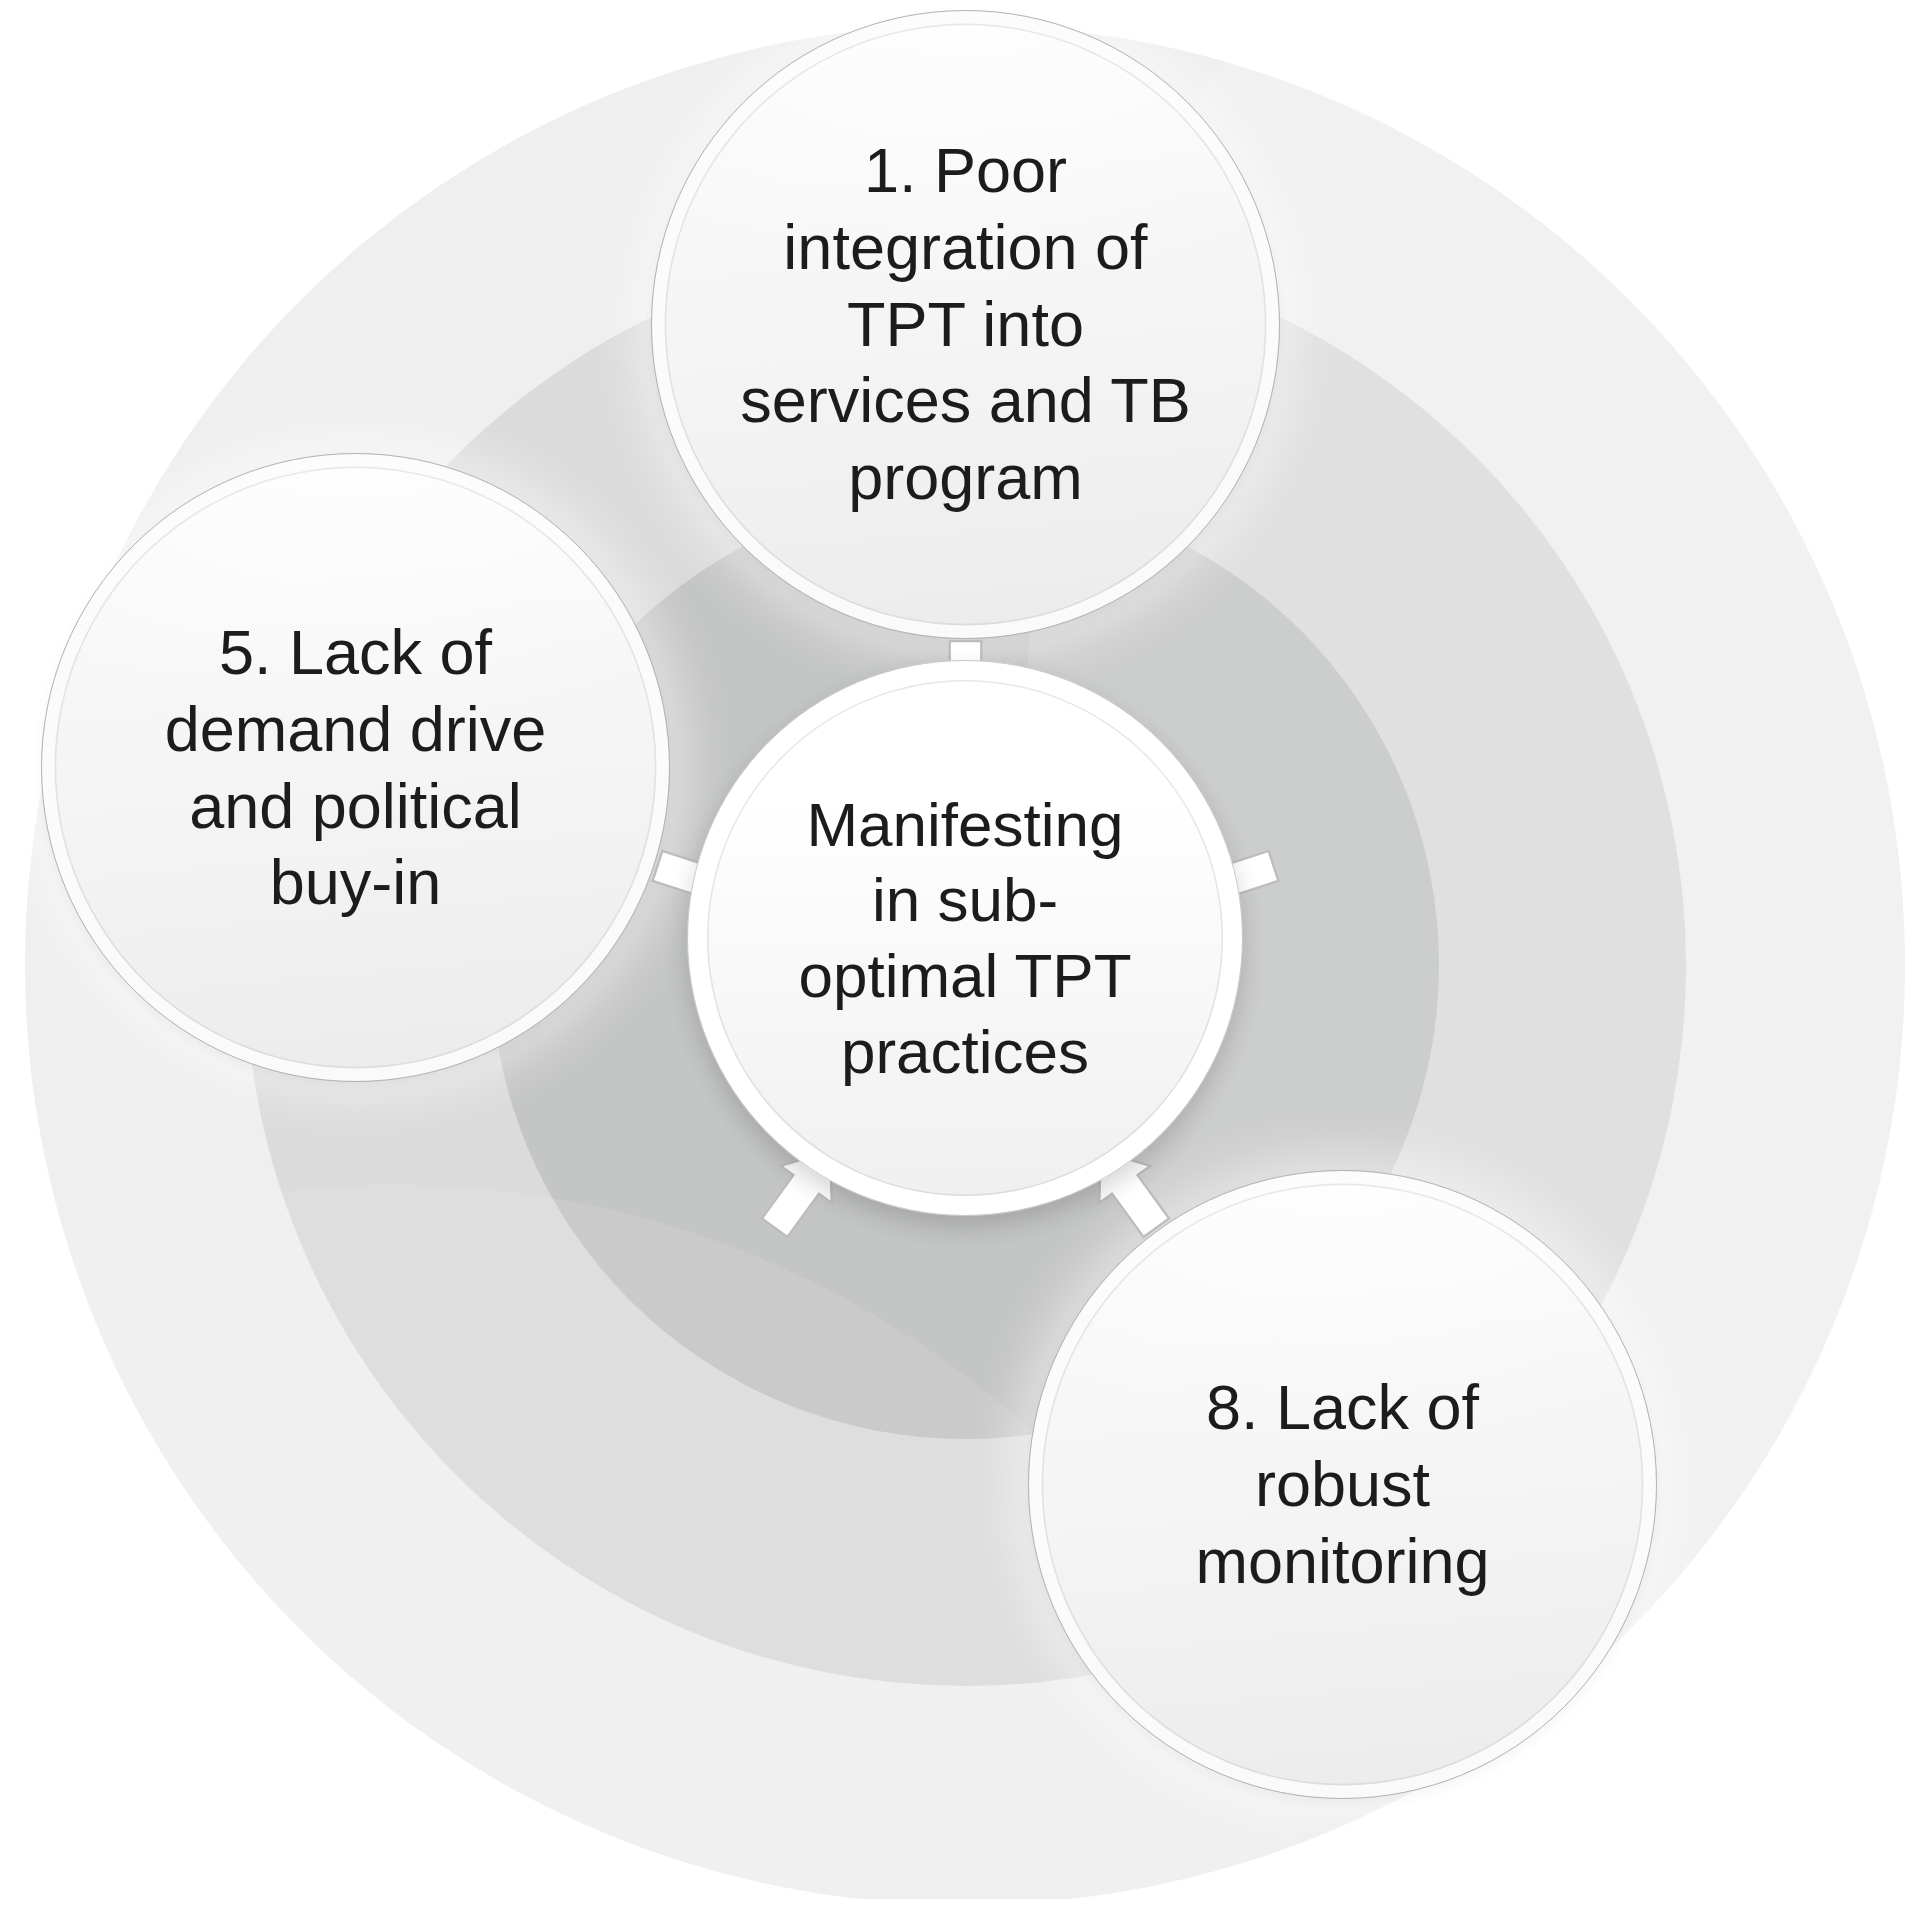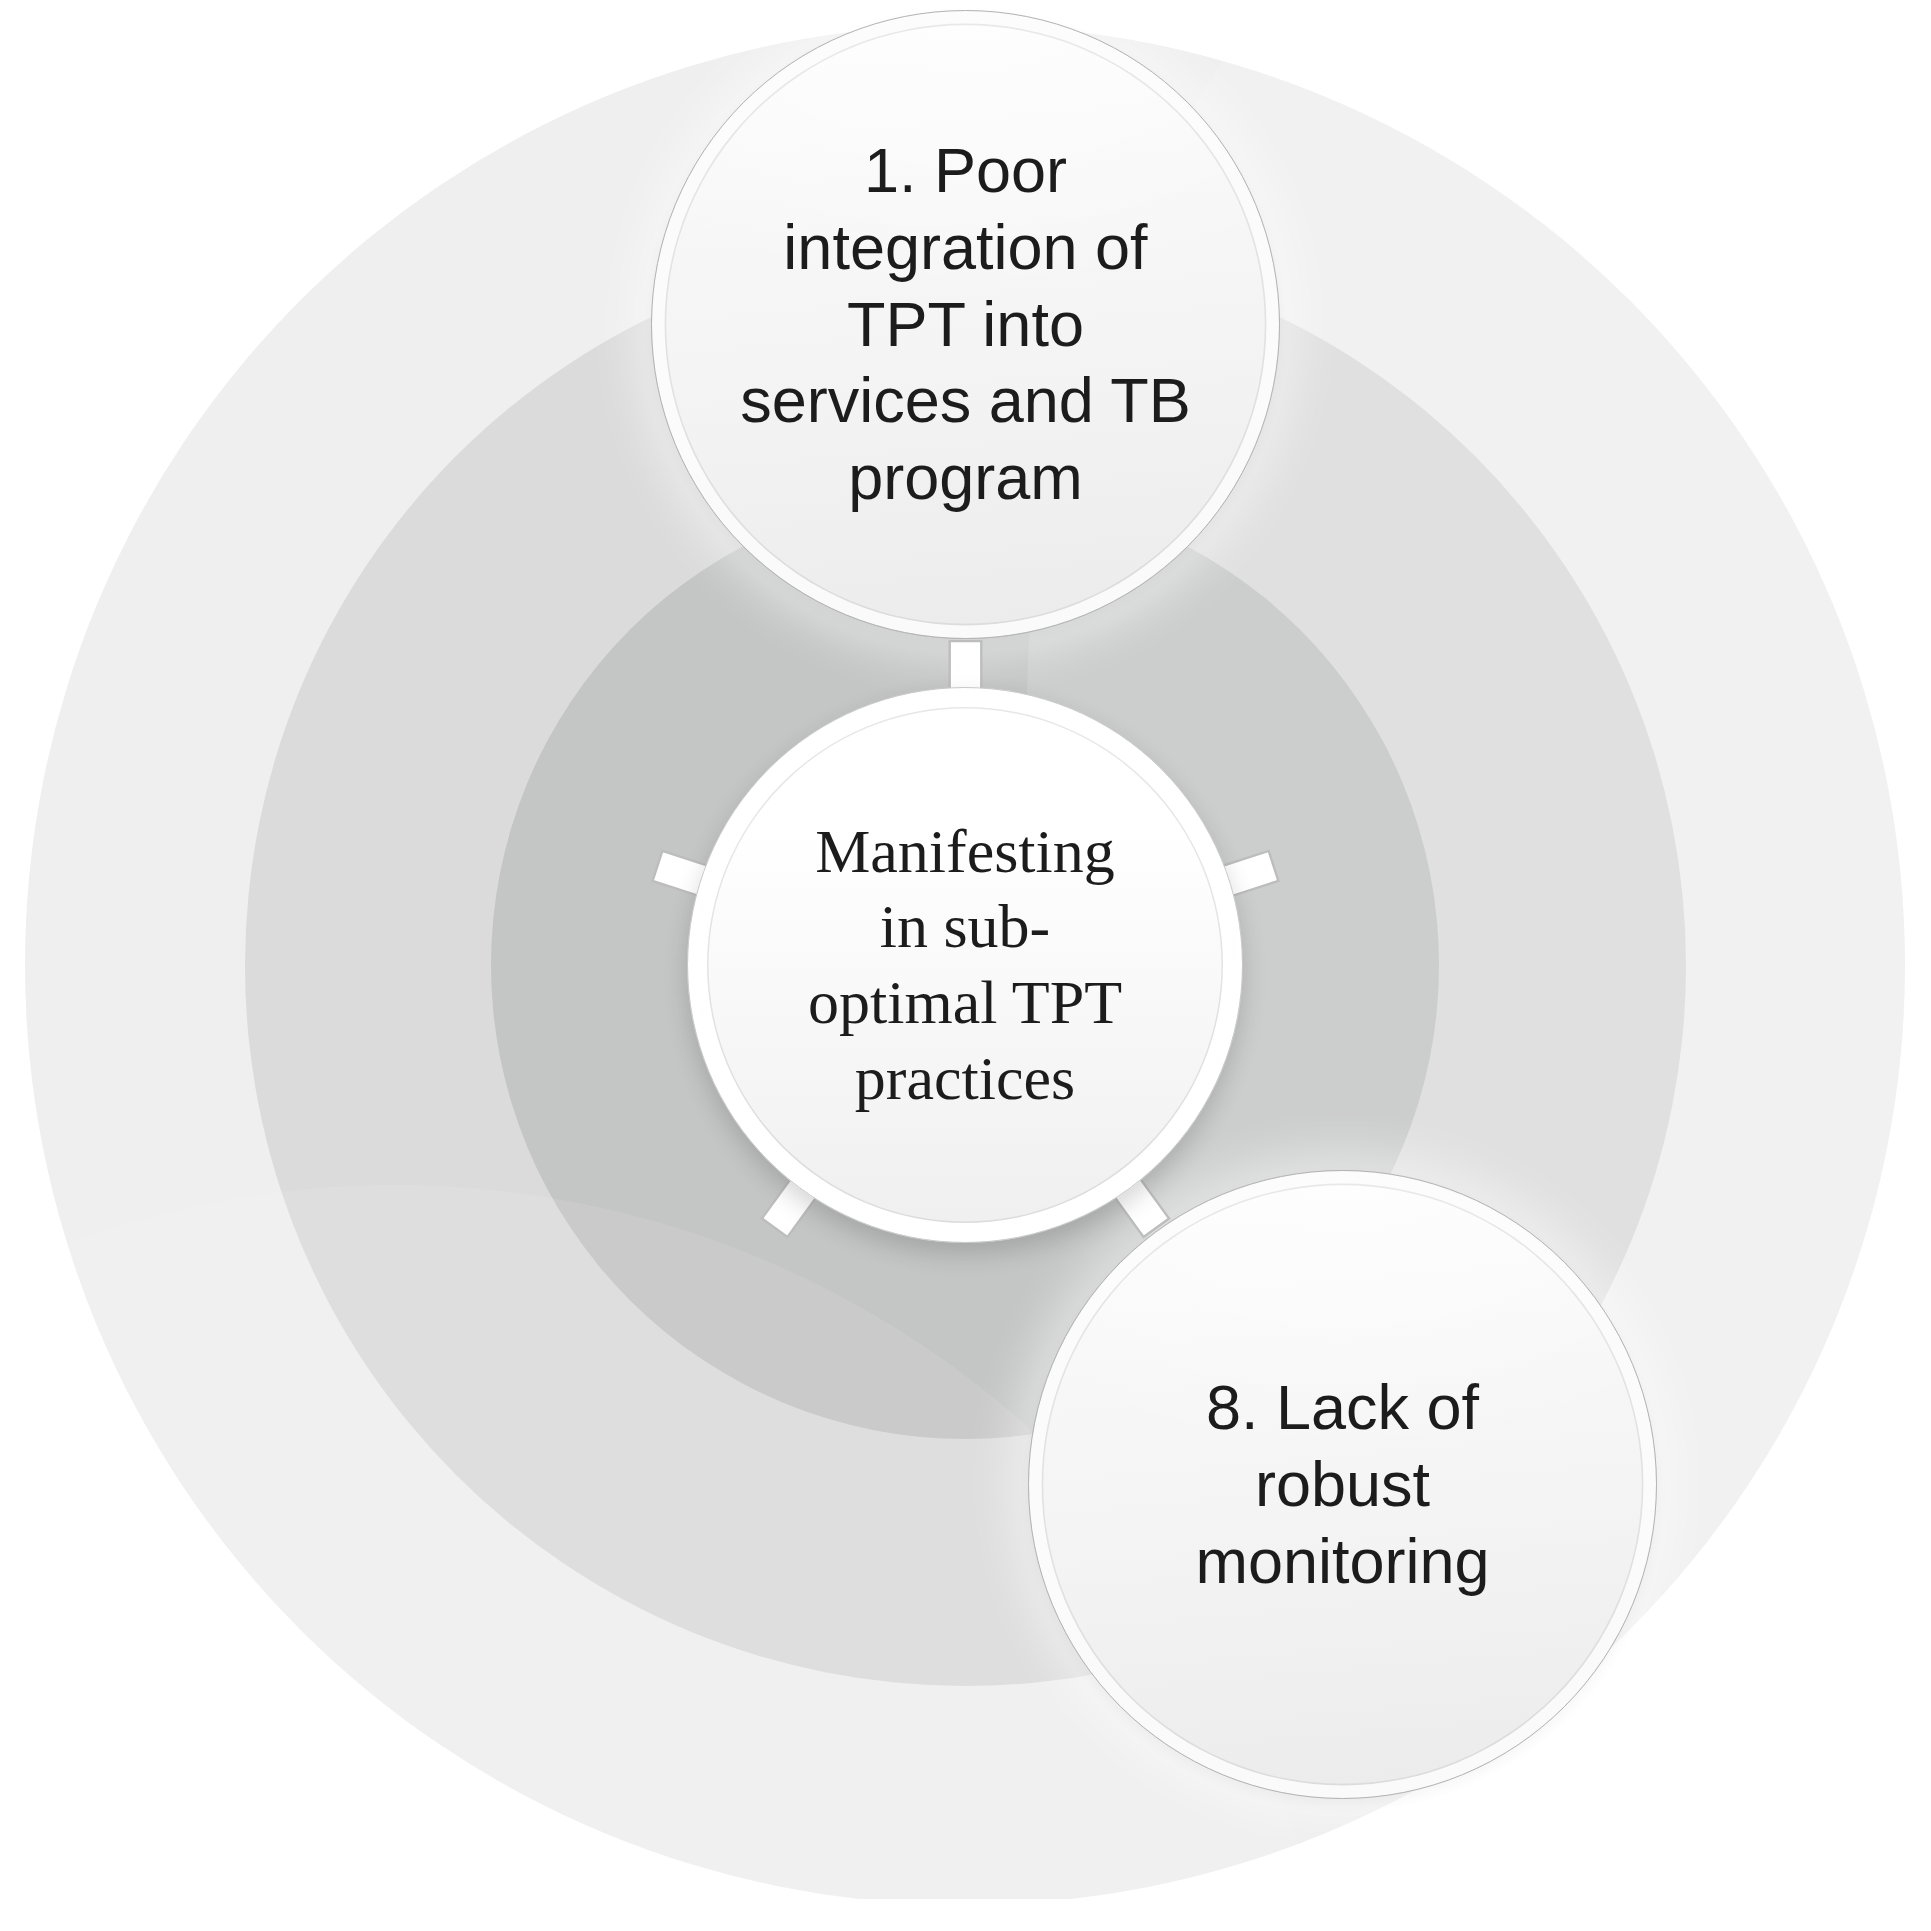--- a/index.html
+++ b/index.html
@@ -66,35 +66,34 @@
   .node-label {
     max-width: 553px;
     text-align: center;
     white-space: pre-line;
     font-size: 63px;
     line-height: 1.22;
     color: var(--text, #1c1c1c);
   }
   .center-node {
     position: absolute;
-    left: 687px; top: 687px;
+    left: 687px; top: 660px;
     width: 556px; height: 556px;
     border-radius: 50%;
     border: 1.6px solid #c9c9c9;
     background: linear-gradient(180deg, #ffffff 25%, #efefef 100%);
     box-shadow:
       inset 0 0 0 19px #ffffff,
       inset 0 0 0 20.5px rgba(175,175,175,0.30),
       0 11px 24px rgba(0,0,0,0.16);
     display: flex;
     align-items: center;
     justify-content: center;
     box-sizing: border-box;
     z-index: 5;
-    font-family: Liberation Serif, serif;
   }
   .center-label {
     max-width: 490px;
     text-align: center;
     white-space: pre-line;
     font-size: 62px;
     line-height: 1.22;
     color: var(--text, #1c1c1c);
   }
   .arrow {
@@ -135,20 +134,26 @@
 integration of
 TPT into
 services and TB
 program</div>
   </div>
   <div class="node node-3">
     <div class="node-label">8. Lack of
 robust
 monitoring</div>
   </div>
+  <div class="node node-5">
+    <div class="node-label">5. Lack of
+demand drive
+and political
+buy-in</div>
+  </div>
 
   <svg class="arrow arrow-1" viewBox="-65 -45 130 90">
     <polygon points="-60,-20 8,-20 8,-40 60,0 8,40 8,20 -60,20"></polygon>
   </svg>
   <svg class="arrow arrow-2" viewBox="-65 -45 130 90">
     <polygon points="-60,-20 8,-20 8,-40 60,0 8,40 8,20 -60,20"></polygon>
   </svg>
   <svg class="arrow arrow-3" viewBox="-65 -45 130 90">
     <polygon points="-60,-20 8,-20 8,-40 60,0 8,40 8,20 -60,20"></polygon>
   </svg>

